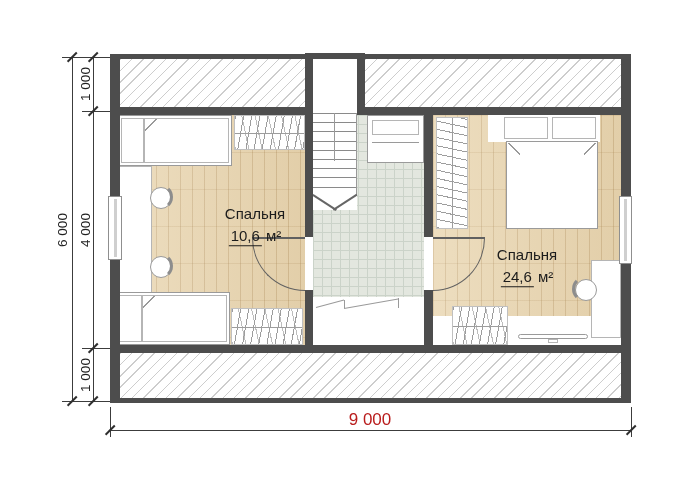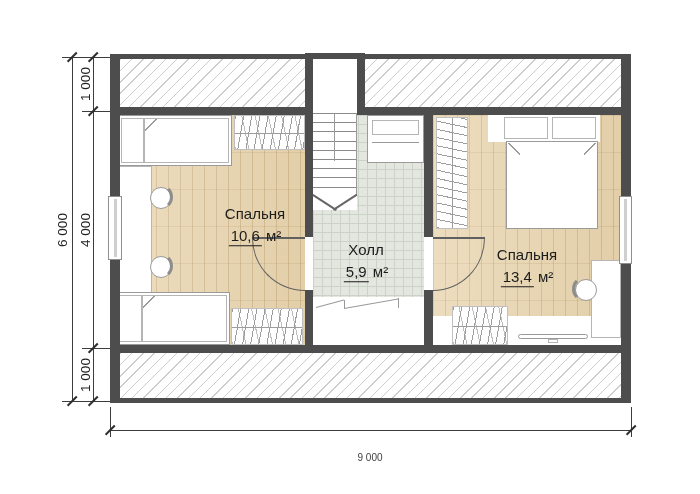--- a/index.html
+++ b/index.html
@@ -49,21 +49,21 @@
   .stool{position:absolute;width:22px;height:22px;border:1.5px solid #9a9a9a;border-radius:50%;background:#fff;box-sizing:border-box;}
   .back{position:absolute;top:-4px;left:-4px;width:26px;height:26px;border:3px solid transparent;border-radius:50%;box-sizing:border-box;}
   .back-r{border-right-color:#8d8d8d;}
   .back-l{border-left-color:#8d8d8d;}
   
   .window{position:absolute;background:#fff;border:1px solid #8f8f8f;box-sizing:border-box;}
   .window .pane{position:absolute;left:50%;top:2px;bottom:2px;width:3px;margin-left:-1.5px;background:#cfcfcf;}
   
   .dline{position:absolute;background:#3c3c3c;}
   .tick{position:absolute;width:13px;height:1.5px;background:#2e2e2e;transform:translate(-50%,-50%) rotate(-45deg);}
-  .dim-label{position:absolute;transform:translate(-50%,-50%);font-size:10px;color:#404040;white-space:nowrap;margin-top:37px;}
+  .dim-label{position:absolute;transform:translate(-50%,-50%);font-size:17px;color:#b91c1c;white-space:nowrap;}
   .dim-label-v{position:absolute;transform:translate(-50%,-50%) rotate(-90deg);font-size:13.5px;color:#1f1f1f;white-space:nowrap;}
   
   .room-label{position:absolute;transform:translate(-50%,-50%);text-align:center;color:#1c1c1c;font-size:15px;line-height:1.45;white-space:nowrap;}
   .room-label .num{border-bottom:1.2px solid #1c1c1c;padding:0 2px 1px 2px;}
   
   .tv{position:absolute;background:#fff;border:1px solid #9a9a9a;border-radius:3px;box-sizing:border-box;}
 </style>
 </head>
 <body>
 
@@ -161,27 +161,23 @@
       <div class="pane"></div>
     </div>
   <div class="window" style="left:619px;top:196px;width:13px;height:68px;">
       <div class="pane"></div>
     </div>
 
   <div class="room-label" style="left:255px;top:225px;">
     <div>Спальня</div>
     <div><span class="num">10,6</span> <span>м²</span></div>
   </div>
-  <div class="room-label" style="left:366px;top:261px;">
-    <div>Холл</div>
-    <div><span class="num">5,9</span> <span>м²</span></div>
-  </div>
   <div class="room-label" style="left:527px;top:266px;">
     <div>Спальня</div>
-    <div><span class="num">13,4</span> <span>м²</span></div>
+    <div><span class="num">24,6</span> <span>м²</span></div>
   </div>
 
   <div class="dline" style="left:72px;top:57px;width:1px;height:344px;"></div>
   <div class="dline" style="left:93px;top:57px;width:1px;height:344px;"></div>
   <div class="dline" style="left:62px;top:57px;width:48px;height:1px;"></div>
   <div class="dline" style="left:82px;top:111px;width:28px;height:1px;"></div>
   <div class="dline" style="left:82px;top:348px;width:28px;height:1px;"></div>
   <div class="dline" style="left:62px;top:401px;width:48px;height:1px;"></div>
   <div class="tick" style="left:72px;top:57px;"></div>
   <div class="tick" style="left:72px;top:401px;"></div>

